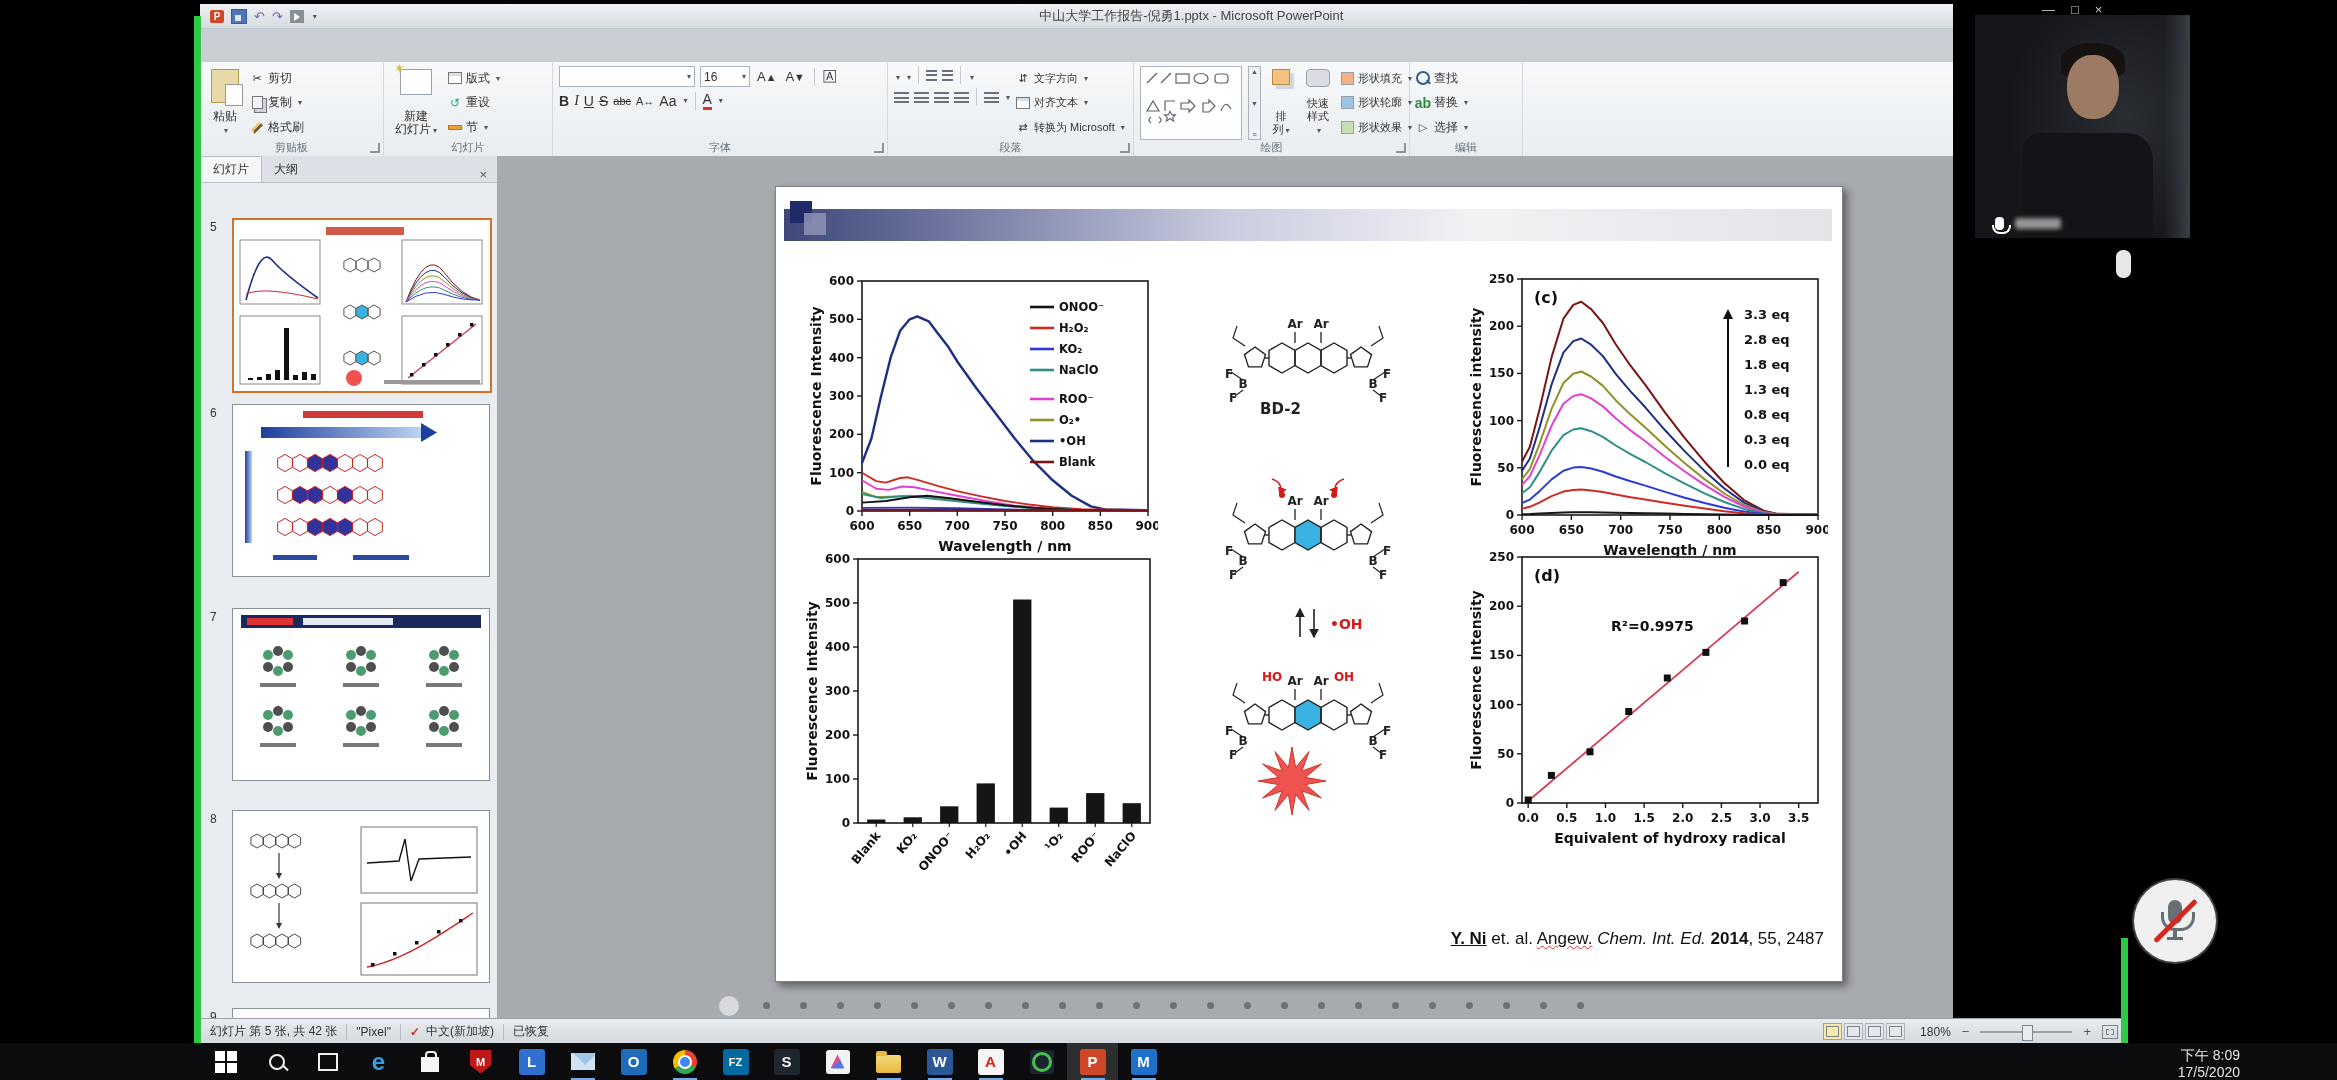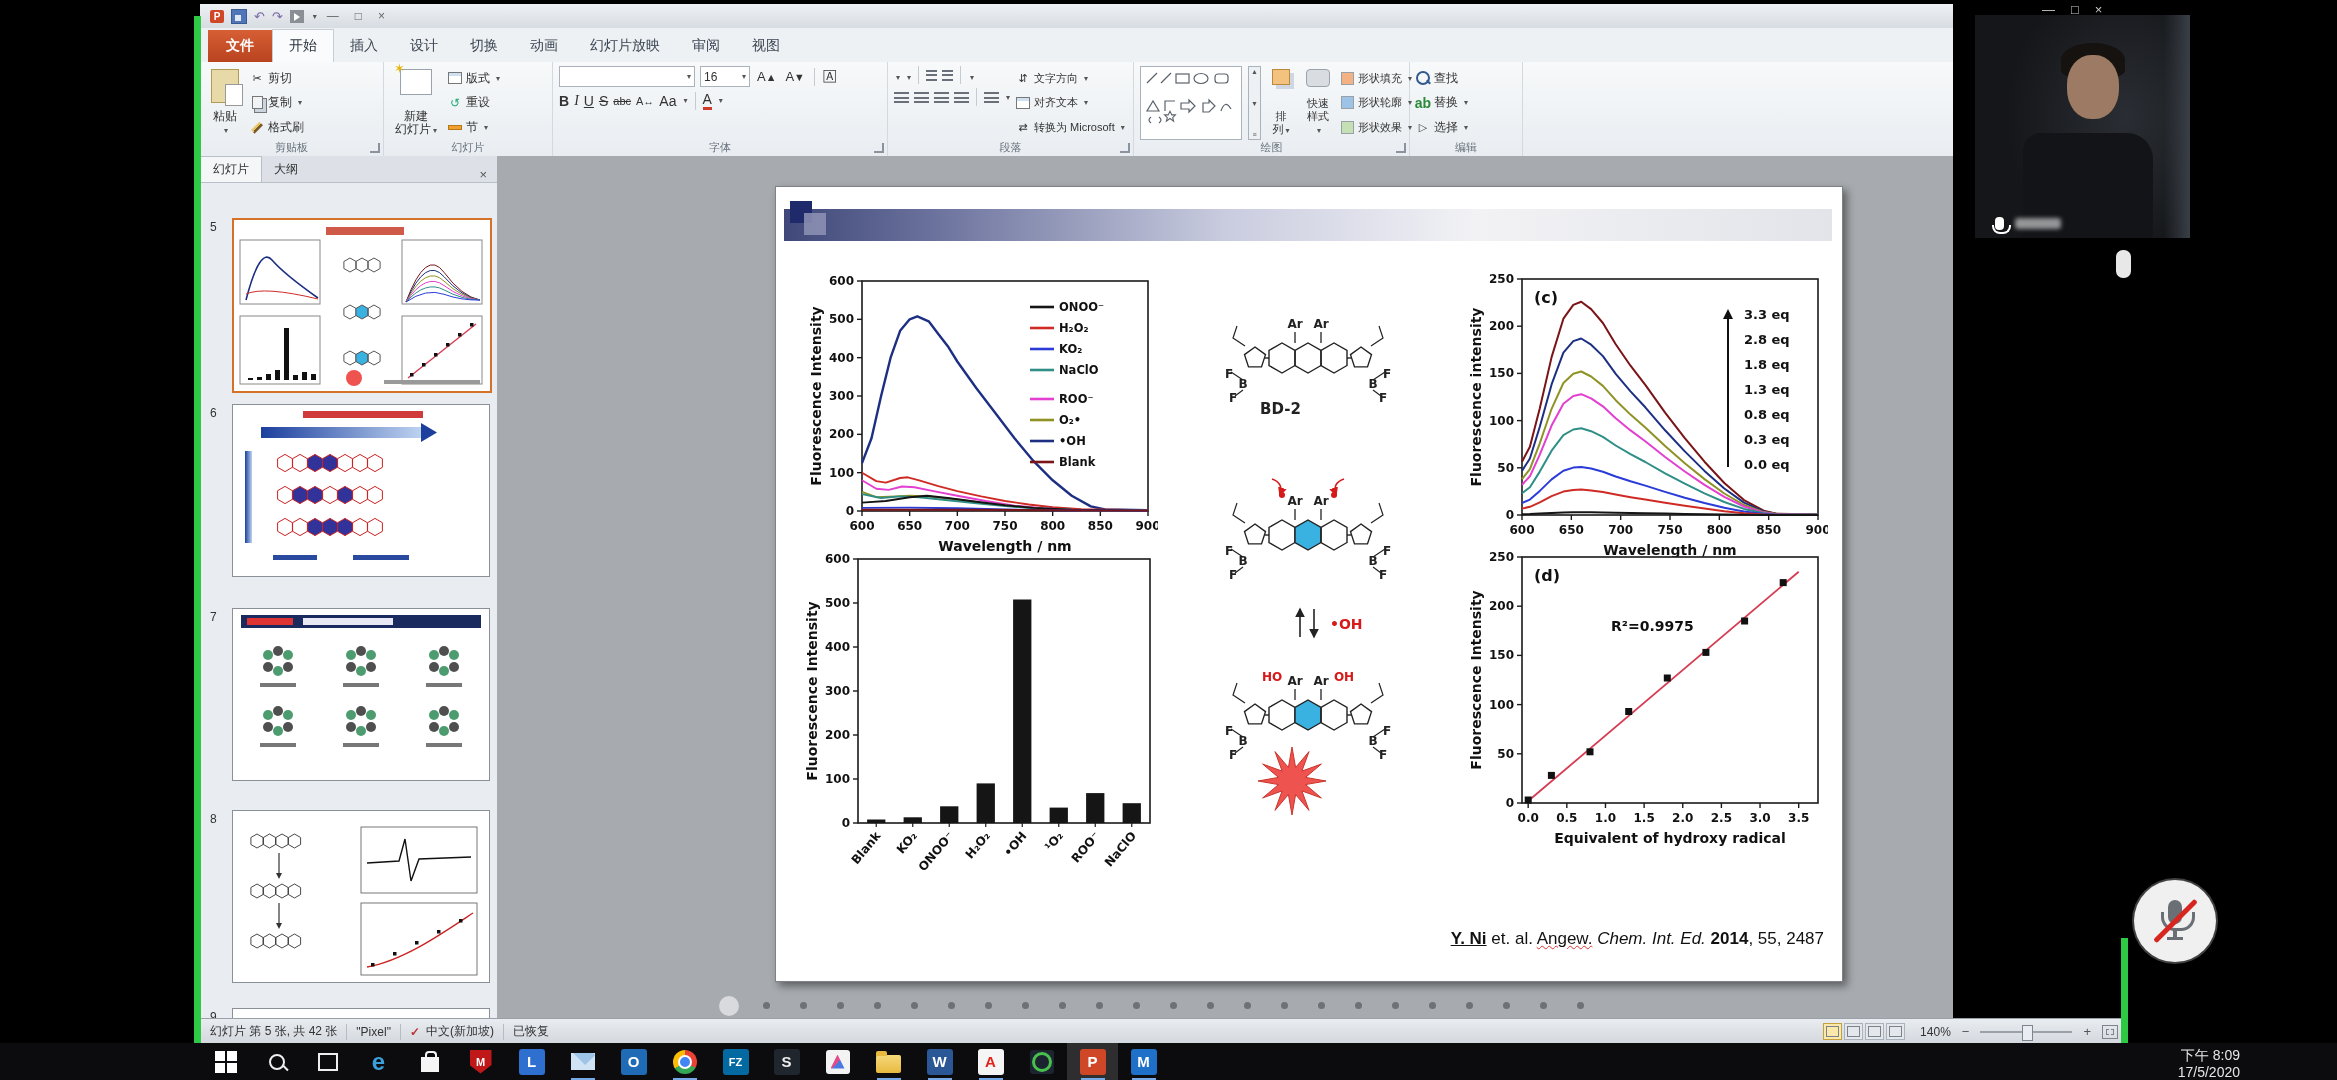--- a/index.html
+++ b/index.html
@@ -193,38 +193,28 @@
 
     <div id="titlebar" class="abs">
       <div class="qat">
         <span class="qicon ppt-logo">P</span>
         <span class="qicon save-ic"></span>
         <span class="qicon undo-ic">↶</span>
         <span class="qicon redo-ic">↷</span>
         <span class="qicon show-ic"></span>
         <span class="dd">▾</span>
       </div>
+      <div id="wtitle">中山大学工作报告-倪勇1.pptx - Microsoft PowerPoint</div>
       <div class="wbtns">
         <span>—</span>
         <span>□</span>
         <span>×</span>
       </div>
     </div>
 
-    <div id="tabrow" class="abs">
-      <div id="filetab">文件</div>
-      <div class="rtab active">开始</div>
-      <div class="rtab">插入</div>
-      <div class="rtab">设计</div>
-      <div class="rtab">切换</div>
-      <div class="rtab">动画</div>
-      <div class="rtab">幻灯片放映</div>
-      <div class="rtab">审阅</div>
-      <div class="rtab">视图</div>
-    </div>
 
     <div id="ribbon" class="abs">
 
       <div class="rgroup" style="width:183px">
         <div class="rbody">
           <div class="bigbtn">
             <span class="clip-icon"></span>
             <span class="blabel"><span>粘贴</span><br><span class="dd">▾</span></span>
           </div>
           <div class="minicol">
@@ -954,21 +944,21 @@
         </span>
       <span class="viewbtn">
           <i></i>
         </span>
       <span class="viewbtn">
           <i></i>
         </span>
       <span class="viewbtn">
           <i></i>
         </span>
-      <span style="margin:0 8px 0 14px">140%</span>
+      <span style="margin:0 8px 0 14px">180%</span>
       <span class="zbtn">−</span>
       <span id="zoomtrack">
           <span id="zoomthumb"></span>
         </span>
       <span class="zbtn">+</span>
       <span class="fitic" style="margin-right:10px"></span>
     </div>
   </div>
 
   <div id="rightmask" class="abs"></div>

